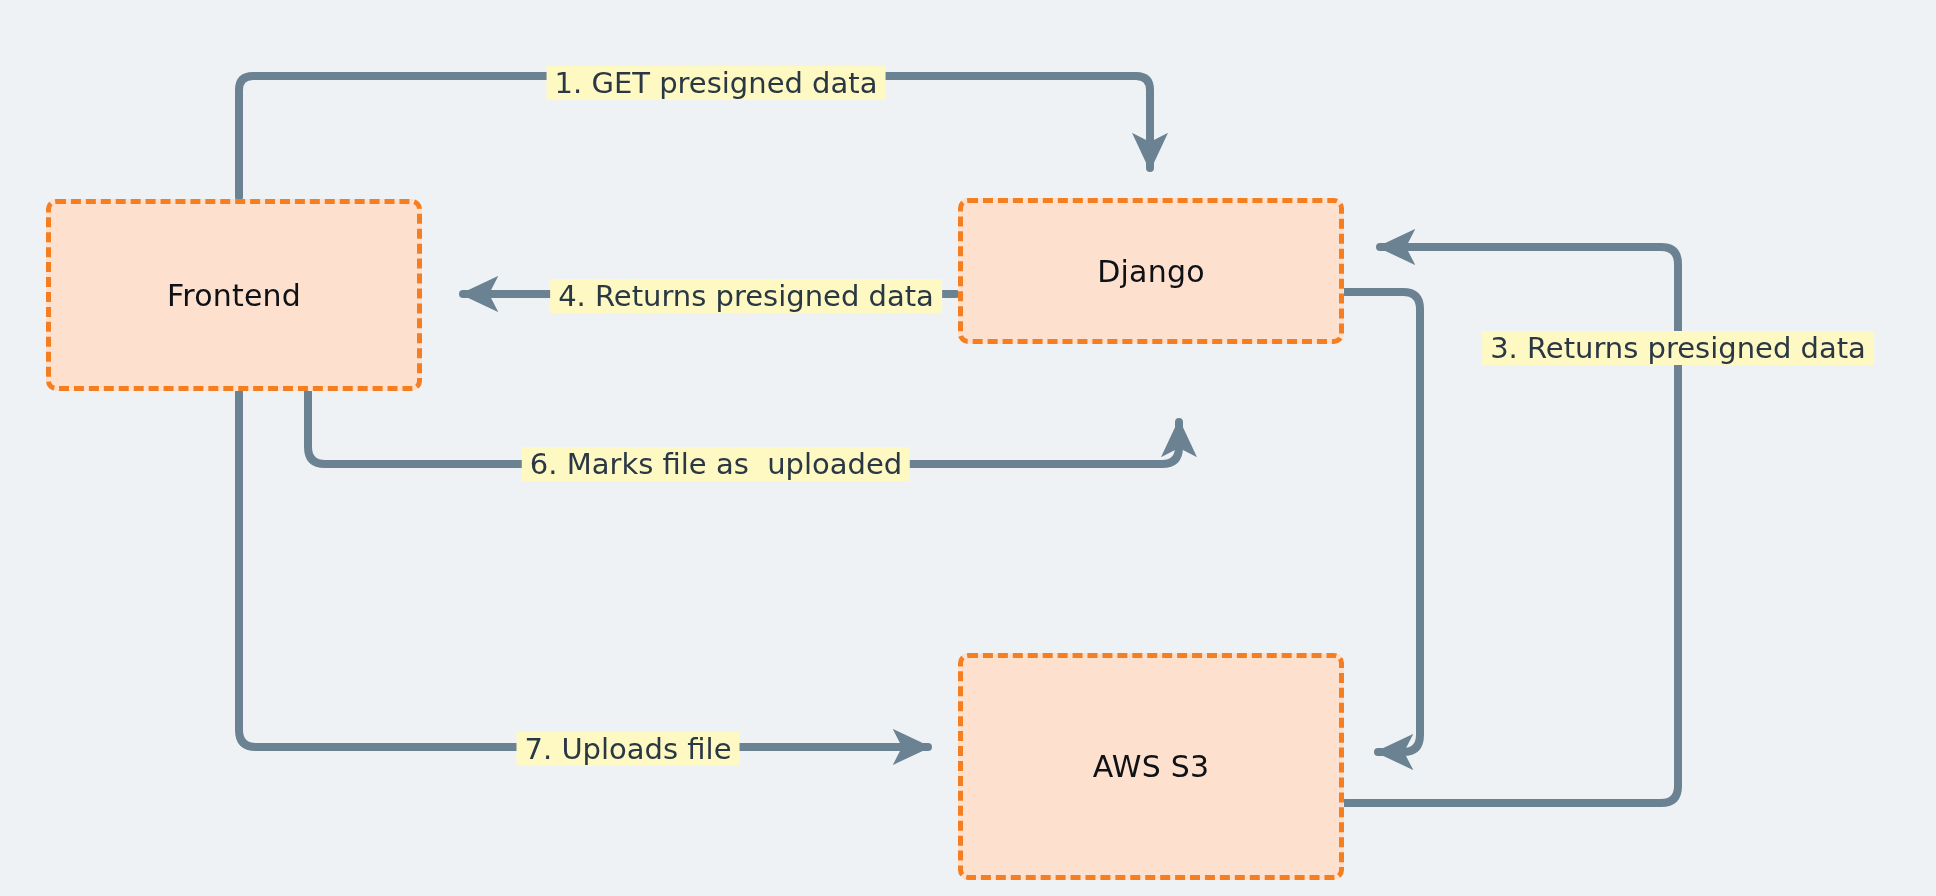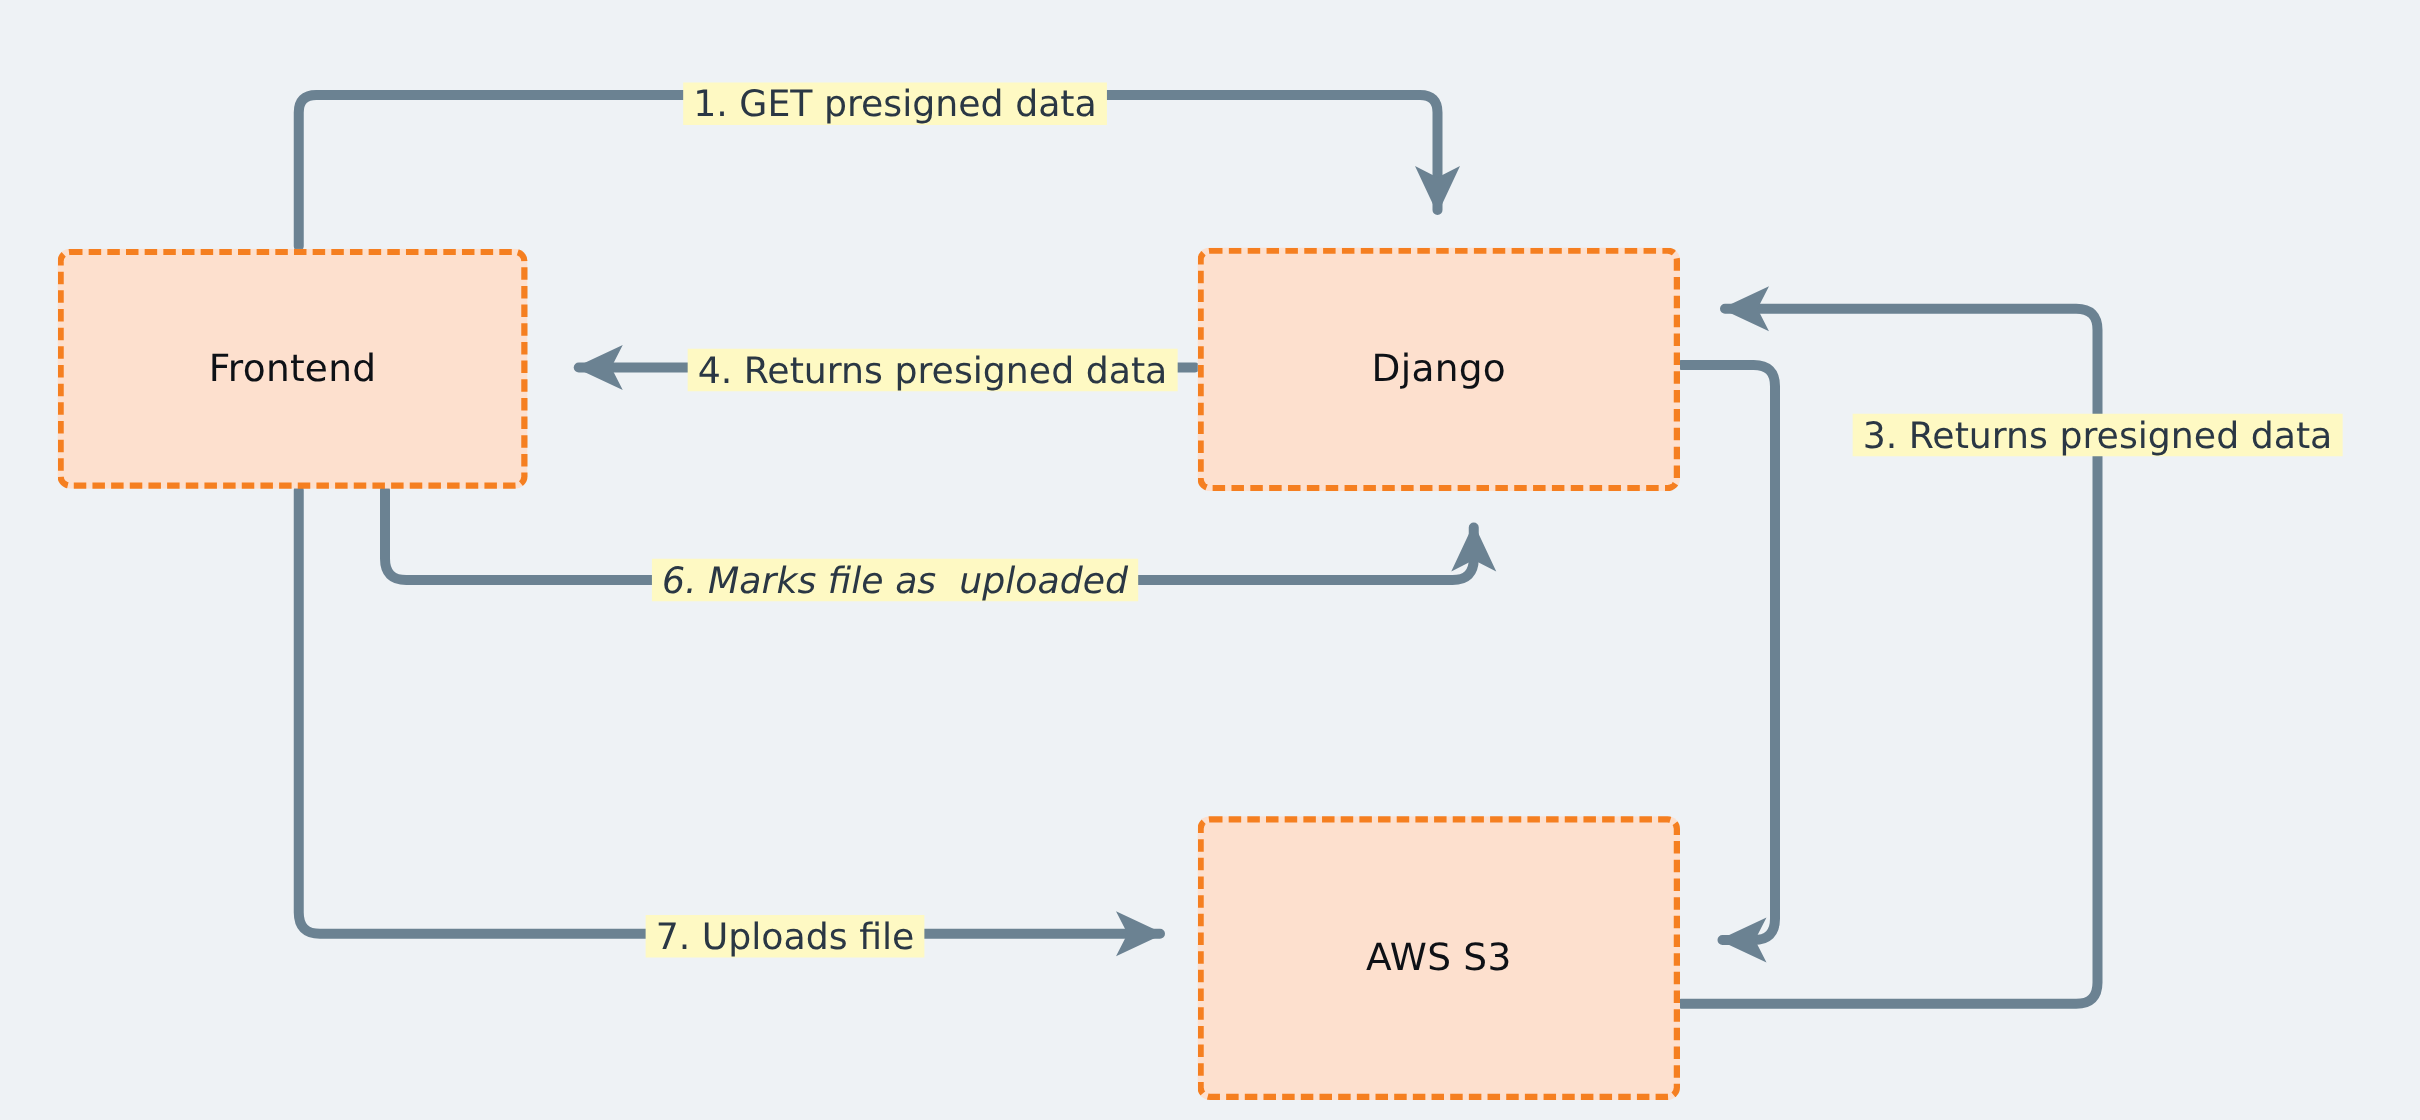--- a/index.html
+++ b/index.html
@@ -82,32 +82,32 @@
 
     <path class="edge-path" marker-end="url(#arrowhead)" d="M 239 392 L 239 730 Q 239 747 256 747 L 928 747"></path>
 
     <path class="edge-path" marker-end="url(#arrowhead)" d="M 308 392 L 308 447 Q 308 464 325 464 L 1162 464 Q 1179 464 1179 447 L 1179 422"></path>
   </svg>
 
   <div class="node" style="left:46px; top:199px; width:376px; height:192px;">
     <span class="node-label">Frontend</span>
   </div>
 
-  <div class="node" style="left:958px; top:198px; width:386px; height:195px;">
+  <div class="node" style="left:958px; top:198px; width:386px; height:146px;">
     <span class="node-label">Django</span>
   </div>
 
   <div class="node" style="left:958px; top:653px; width:386px; height:227px;">
     <span class="node-label">AWS S3</span>
   </div>
 
   <div class="edge-label" style="left:716px; top:83px;">1. GET presigned data</div>
 
 
   <div class="edge-label" style="left:1678px; top:348px;">3. Returns presigned data</div>
 
   <div class="edge-label" style="left:746px; top:296px;text-align:center;">4. Returns presigned data</div>
 
   <div class="edge-label" style="left:628px; top:749px;">7. Uploads file</div>
 
-  <div class="edge-label" style="left:716px; top:464px;font-style:italic;">6. Marks file as  uploaded</div>
+  <div class="edge-label" style="left:716px; top:464px;">6. Marks file as  uploaded</div>
 
 </div>
 
 </body></html>

